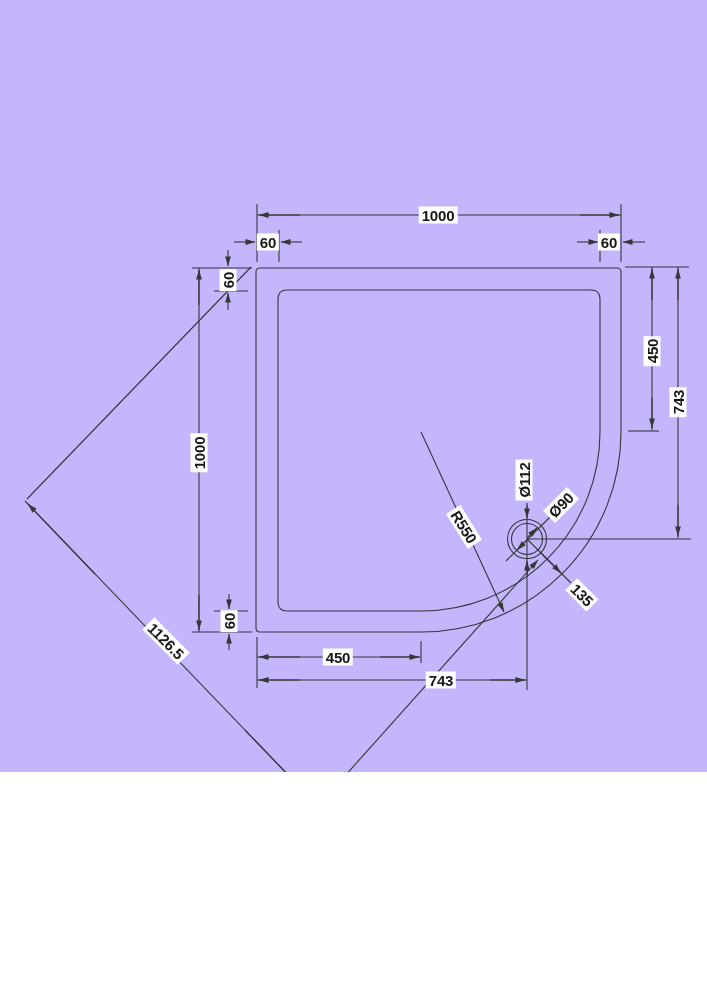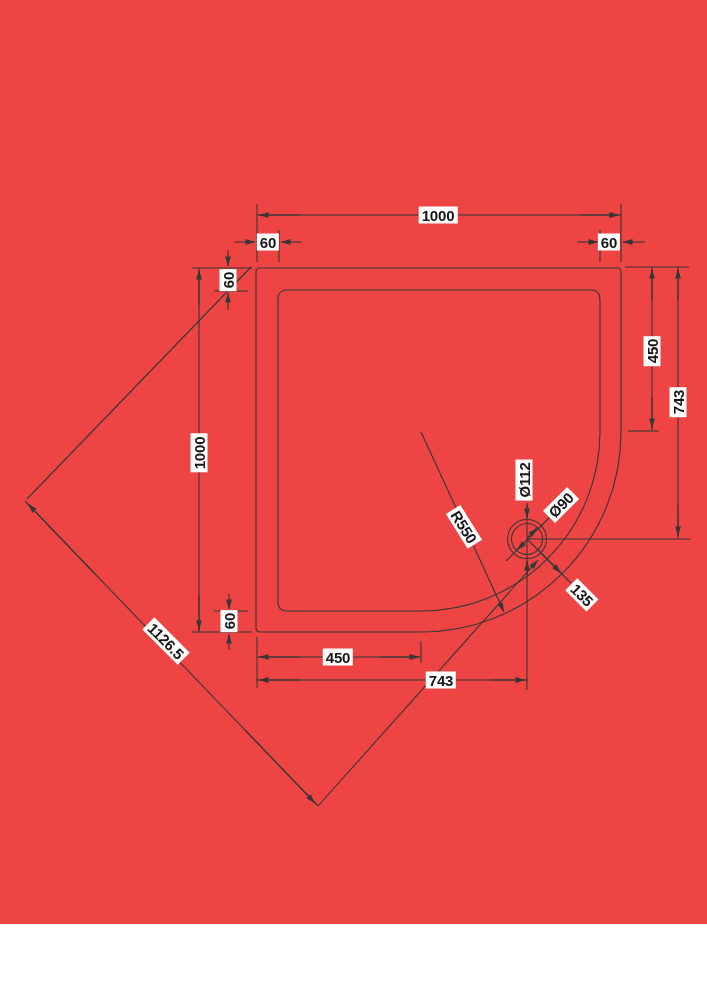--- a/index.html
+++ b/index.html
@@ -1,19 +1,19 @@
 <!DOCTYPE html>
 <html><head>
 <meta charset="utf-8">
 <style>
   html,body{margin:0;padding:0;background:#ffffff;}
   #stage{
     position:relative;
-    width:707px;height:924px;
-    background:#ef4444;
+    width:707px;height:772px;
+    background:#c4b5fd;
     overflow:hidden;
     font-family:"Liberation Sans",sans-serif;
   }
   #stage svg{position:absolute;left:0;top:0;}
   .lbl{
     position:absolute;
     transform:translate(-50%,-50%);
     background:#ffffff;
     color:#161616;
     font:bold 15px "Liberation Sans",sans-serif;

